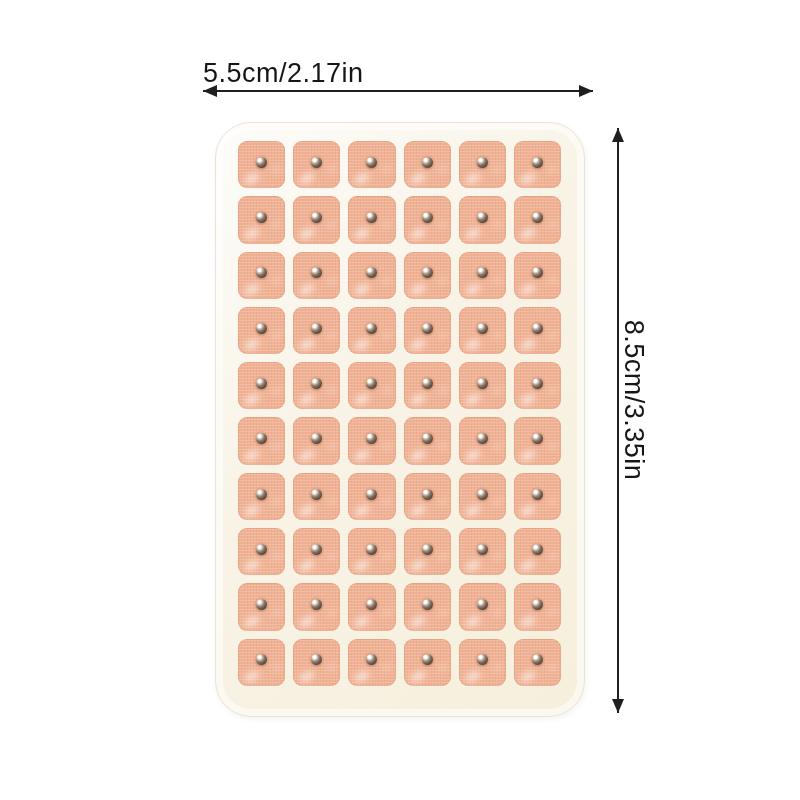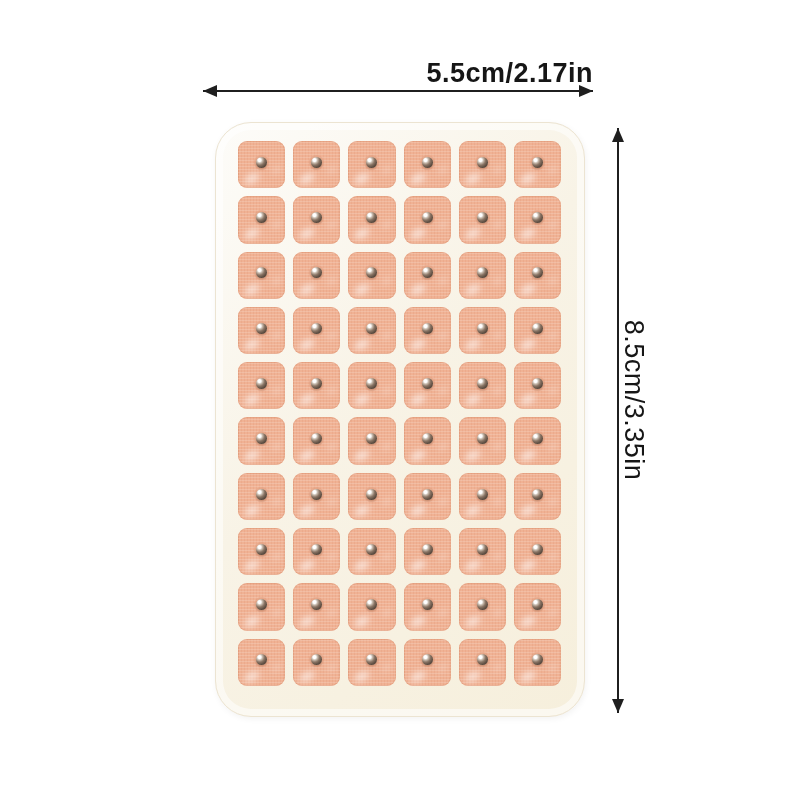--- a/index.html
+++ b/index.html
@@ -16,21 +16,21 @@
     --bead-highlight:#ffffff;
   }
   html,body{margin:0;padding:0;background:#ffffff;}
   .canvas{
     position:relative;width:800px;height:800px;background:#ffffff;overflow:hidden;
     font-family:"Liberation Sans", sans-serif;color:var(--label-text);
   }
 
   
   .dim-label{position:absolute;font-size:27px;line-height:30px;letter-spacing:0.5px;color:var(--label-text);}
-  .dim-label-h{left:203px;top:58px;width:390px;text-align:right;font-weight:bold;}
+  .dim-label-h{left:203px;top:58px;width:390px;text-align:left;}
   .dim-label-v{left:549px;top:385px;width:170px;text-align:center;transform:rotate(90deg);}
 
   .dim-line-h{position:absolute;left:203px;top:90px;width:390px;height:2px;background:var(--arrow);}
   .dim-line-h::before{content:'';position:absolute;left:0;top:-5px;
     border-style:solid;border-width:6px 14px 6px 0;
     border-color:transparent var(--arrow) transparent transparent;}
   .dim-line-h::after{content:'';position:absolute;right:0;top:-5px;
     border-style:solid;border-width:6px 0 6px 14px;
     border-color:transparent transparent transparent var(--arrow);}
 

